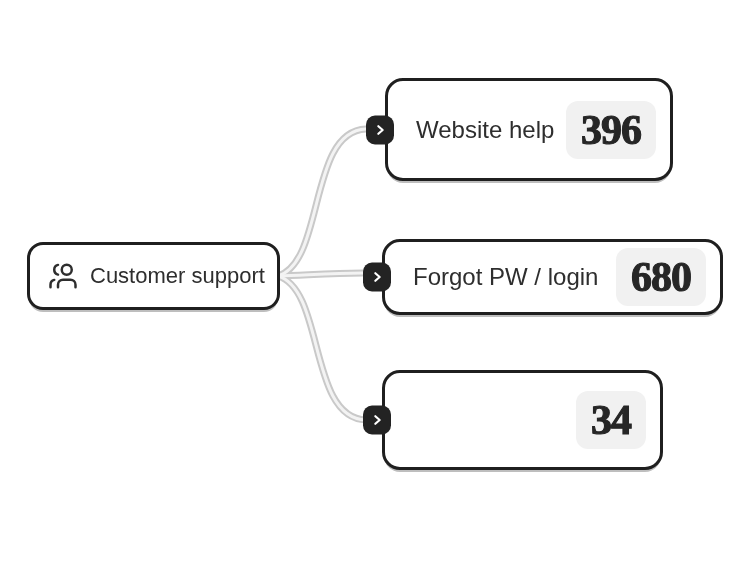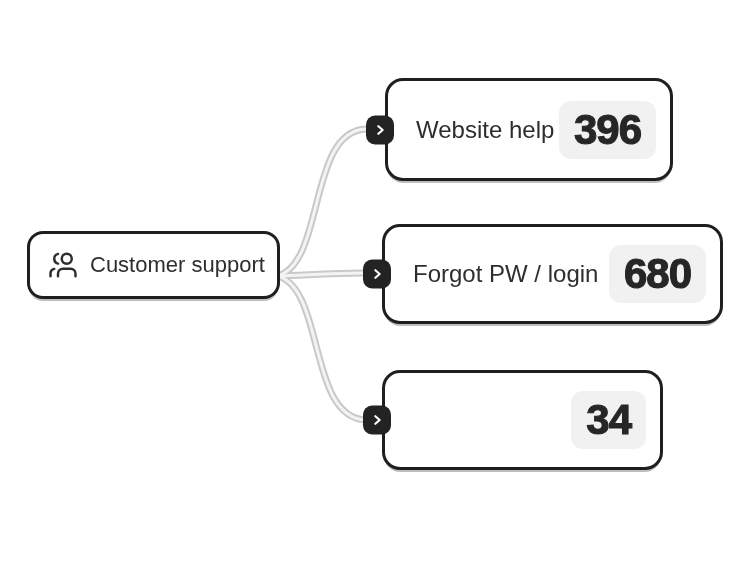--- a/index.html
+++ b/index.html
@@ -23,21 +23,21 @@
     position: absolute;
     background: #ffffff;
     border: 3px solid #1f1f1f;
     display: flex;
     align-items: center;
     box-sizing: border-box;
     z-index: 2;
     box-shadow: 0 4px 0 -2px rgba(20,20,20,0.28);
   }
   .root-node {
-    left: 27px; top: 231px;
+    left: 27px; top: 242px;
     width: 253px; height: 68px;
     border-radius: 16px;
     padding: 0 18px;
   }
   .root-node .icon {
     width: 30px; height: 30px;
     margin-right: 12px;
     flex: 0 0 auto;
     color: #2e2e2e;
     display: flex; align-items: center; justify-content: center;
@@ -45,39 +45,40 @@
   .root-label {
     font-size: 22px;
     color: #2e2e2e;
     white-space: nowrap;
   }
   .child-node {
     border-radius: 18px;
     padding: 0 14px 0 28px;
   }
   .child-1 { left: 385px; top: 78px;  width: 288px; height: 103px; }
-  .child-2 { left: 382px; top: 224px; width: 341px; height: 100px; }
+  .child-2 { left: 382px; top: 239px; width: 341px; height: 76px; }
   .child-3 { left: 382px; top: 370px; width: 281px; height: 100px; }
   .child-label {
     font-size: 24px;
     color: #2e2e2e;
     white-space: nowrap;
   }
   .count-badge {
     margin-left: auto;
     background: #f1f1f1;
     border-radius: 12px;
     padding: 8px 15px;
     font-size: 42px;
     font-weight: 900;
     letter-spacing: -1px;
     line-height: 1;
     color: #262626;
     -webkit-text-stroke: 1.1px #262626;
     white-space: nowrap;
+    font-family: Liberation Serif, serif;
   }
   .collapse-tab {
     position: absolute;
     left: -22px; top: 50%;
     transform: translateY(-50%);
     width: 28px; height: 29px;
     background: #232323;
     border-radius: 9px;
     display: flex; align-items: center; justify-content: center;
     z-index: 1;

